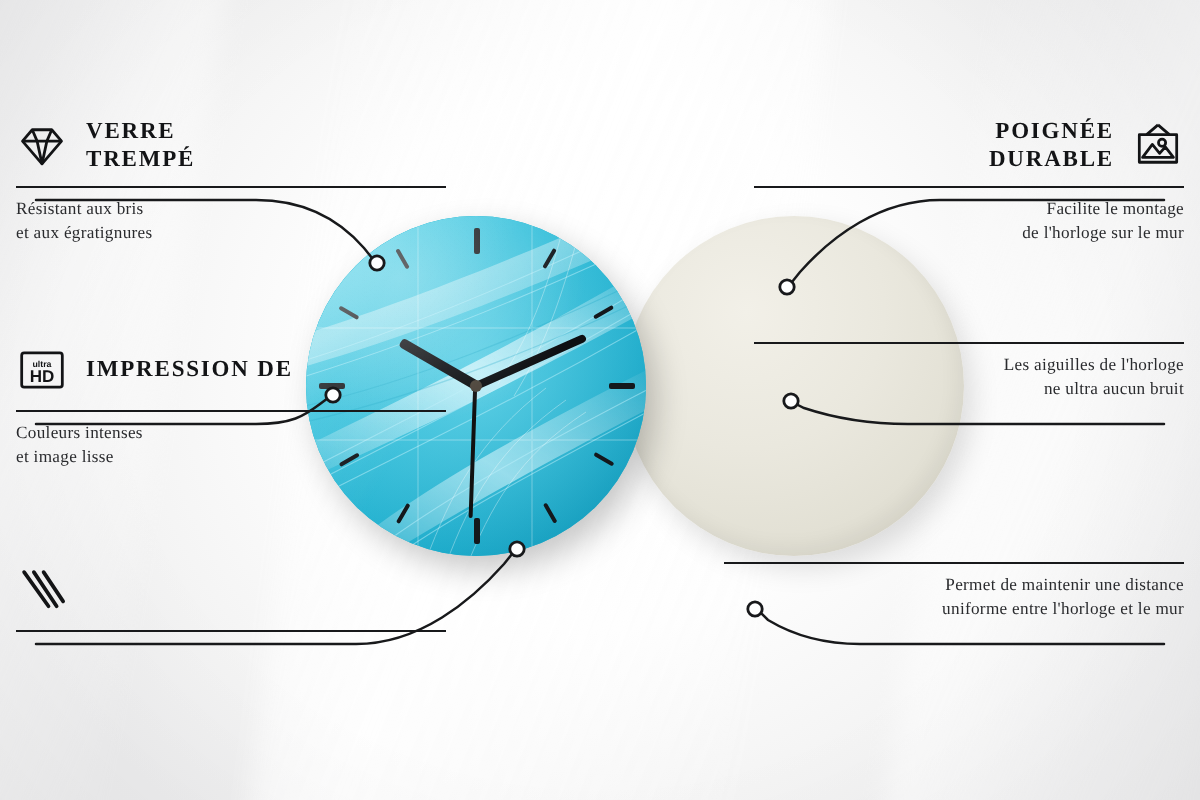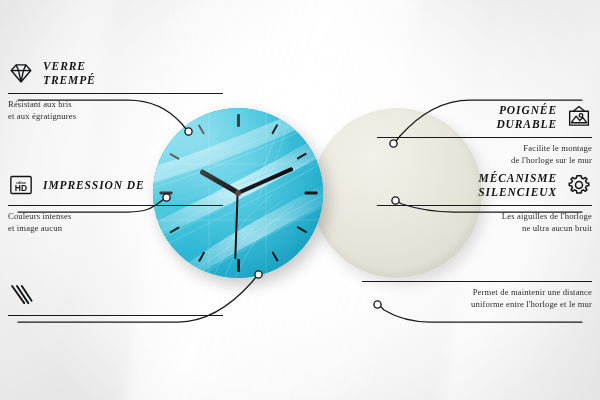--- a/index.html
+++ b/index.html
@@ -55,21 +55,21 @@
 
   
   .callout{position:absolute;width:215px;}
   .callout.left{left:8px;text-align:left;}
   .callout.right{right:8px;text-align:right;}
   .co-head{display:flex;align-items:center;gap:9px;min-height:34px;}
   .callout.right .co-head{flex-direction:row-reverse;}
   .co-title{
     font-family:"Liberation Serif", serif;
     font-weight:bold;font-size:11.5px;letter-spacing:.9px;color:#131416;
-    line-height:1.22;text-transform:uppercase;font-style:italic;
+    line-height:1.22;text-transform:uppercase;
   }
   .co-rule{height:1.2px;background:#18191b;margin:3px 0 4px 0;}
   .co-sub{
     font-family:"Liberation Serif", serif;
     font-size:8.6px;color:#2a2b2e;line-height:1.4;letter-spacing:.15px;
   }
   .ico{width:26px;height:26px;flex:0 0 26px;display:block;}
   .ico svg{display:block;width:26px;height:26px;}
 
   
@@ -219,40 +219,40 @@
           <text x="16" y="23.4" font-family="Liberation Sans, sans-serif" font-size="10.5" font-weight="bold" fill="#131416" text-anchor="middle">HD</text>
         </svg>
       </span>
       <span class="co-title">
         <span>IMPRESSION DE</span><br>
       </span>
     </div>
     <div class="co-rule"></div>
     <div class="co-sub">
       <span>Couleurs intenses</span><br>
-      <span>et image aucun</span>
+      <span>et image lisse</span>
     </div>
   </div>
 
   <div class="callout left" style="top:278px;">
     <div class="co-head">
       <span class="ico">
         <svg viewBox="0 0 32 32" stroke="#131416" stroke-linecap="round">
           <g stroke-width="2.3">
             <line x1="5" y1="5" x2="20" y2="26"></line>
             <line x1="11" y1="5" x2="25" y2="26"></line>
             <line x1="17" y1="5" x2="29" y2="23"></line>
           </g>
         </svg>
       </span>
     </div>
     <div class="co-rule"></div>
   </div>
 
-  <div class="callout right" style="top:56px;margin-top:44px;">
+  <div class="callout right" style="top:56px;">
     <div class="co-head">
       <span class="ico">
         <svg viewBox="0 0 32 32" fill="none" stroke="#131416" stroke-width="1.7" stroke-linejoin="round">
           <path d="M16,3 L9,9 M16,3 L23,9"></path>
           <rect x="4.5" y="9" width="23" height="17"></rect>
           <path d="M6.5,23 L12.5,15 L17,20.5 L20.5,16.5 L25.5,23 Z" fill="none"></path>
           <circle cx="18.5" cy="14" r="2.2"></circle>
         </svg>
       </span>
       <span class="co-title">
@@ -261,32 +261,20 @@
       </span>
     </div>
     <div class="co-rule"></div>
     <div class="co-sub">
       <span>Facilite le montage</span><br>
       <span>de l'horloge sur le mur</span>
     </div>
   </div>
 
   <div class="callout right" style="top:168px;">
-    <div class="co-head">
-      <span class="ico">
-        <svg viewBox="0 0 32 32" fill="none" stroke="#131416" stroke-width="1.9" stroke-linejoin="round">
-          <path d="M16,4.5 l2.6,0 0.6,2.9 2.3,1.0 2.4,-1.7 1.9,1.9 -1.7,2.4 1.0,2.3 2.9,0.6 0,2.6 -2.9,0.6 -1.0,2.3 1.7,2.4 -1.9,1.9 -2.4,-1.7 -2.3,1.0 -0.6,2.9 -2.6,0 -2.6,0 -0.6,-2.9 -2.3,-1.0 -2.4,1.7 -1.9,-1.9 1.7,-2.4 -1.0,-2.3 -2.9,-0.6 0,-2.6 2.9,-0.6 1.0,-2.3 -1.7,-2.4 1.9,-1.9 2.4,1.7 2.3,-1.0 0.6,-2.9 z"></path>
-          <circle cx="16" cy="16" r="4.3"></circle>
-        </svg>
-      </span>
-      <span class="co-title">
-        <span>MÉCANISME</span><br>
-        <span>SILENCIEUX</span>
-      </span>
-    </div>
     <div class="co-rule"></div>
     <div class="co-sub">
       <span>Les aiguilles de l'horloge</span><br>
       <span>ne ultra aucun bruit</span>
     </div>
   </div>
 
   <div class="callout right" style="top:278px;width:230px;">
     <div class="co-rule"></div>
     <div class="co-sub">

